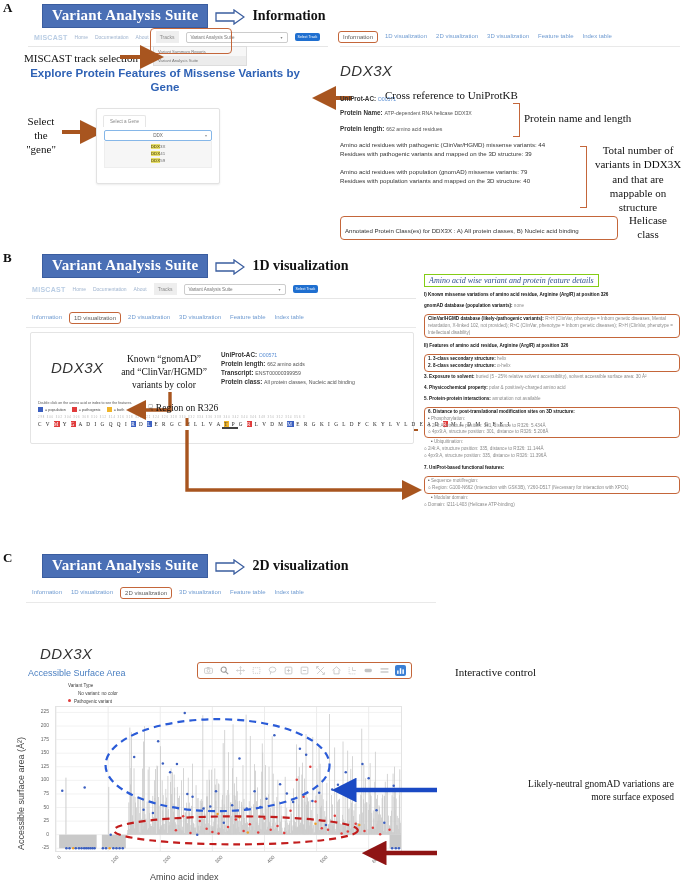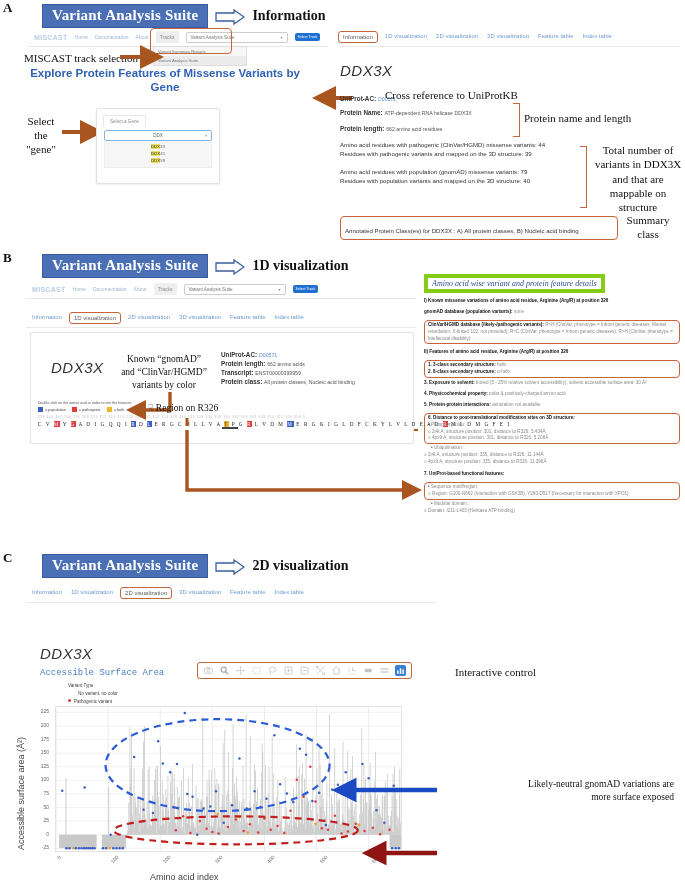--- a/index.html
+++ b/index.html
@@ -59,21 +59,21 @@
   .genesel .caret2{position:absolute;right:4px;color:#999;font-size:4px;}
   .geneopts{margin:0 7px;background:#f6f6f6;border:1px solid #eee;border-top:none;text-align:center;padding:2px 0 3px;}
   .geneopt{font-size:4.4px;color:#6b6b6b;padding:1px 0;}
   .geneopt .y{background:#e8e06a;color:#7a7020;font-weight:bold;}
 
   
   .brk{position:absolute;border:1.2px solid #c4663a;border-left:none;width:6px;}
 
   
   .featbox{position:absolute;font-size:4.6px;color:#444;line-height:1.5;}
-  .feat-head{font:italic 8px "Liberation Serif",serif;color:#2f4f8f;border:4px solid #84cc16;
+  .feat-head{font:italic 8px "Liberation Serif",serif;color:#2f4f8f;border:1px solid #84cc16;
     display:inline-block;padding:1px 4px;}
   .feat-p{margin:0 0 4px;}
   .feat-p b{color:#111;}
   .feat-p .g{color:#8a8a8a;}
   .bullet{margin-left:7px;}
   .subbullet{margin-left:16px;}
 
   
   .seqcard{position:absolute;border:1px solid #e4e4e4;background:#fff;border-radius:2px;}
   .seq-help{font-size:3.6px;color:#555;}
@@ -214,21 +214,21 @@
   <div class="brk" style="left:580px;top:146px;height:60px;"></div>
   <div class="ann" style="position:absolute;left:592px;top:143px;width:92px;text-align:center;line-height:1.3;white-space:pre-line;">Total number of
 variants in DDX3X
 and that are
 mappable on
 structure</div>
 
   <div style="position:absolute;left:340px;top:216px;width:268px;border:1.3px solid #c4663a;border-radius:4px;padding:2px 4px;">
     <span style="font-size:6.1px;color:#333;">Annotated Protein Class(es) for DDX3X : A) All protein classes, B) Nucleic acid binding</span>
   </div>
-  <div class="ann" style="position:absolute;left:618px;top:214px;width:60px;text-align:center;line-height:1.25;white-space:pre-line;">Summary
+  <div class="ann" style="position:absolute;left:618px;top:214px;width:60px;text-align:center;line-height:1.25;white-space:pre-line;">Helicase
 class</div>
 </div>
 
 <div class="panel" id="panelB">
   <div class="panel-letter">B</div>
 
   <div class="banner" style="left:42px;top:4px;">
     <div class="banner-box">Variant Analysis Suite</div>
     <div class="arrow-out">
       <svg width="30" height="16" viewBox="0 0 30 16">
@@ -371,21 +371,21 @@
       <span class="tab">Information</span>
       <span class="tab">1D visualization</span>
       <span class="tab sel">2D visualization</span>
       <span class="tab">3D visualization</span>
       <span class="tab">Feature table</span>
       <span class="tab">Index table</span>
     </div>
   </div>
 
   <div class="gene" style="position:absolute;left:40px;top:95px;">DDX3X</div>
-  <div style="position:absolute;left:40px;top:118px;font-size:9px;color:#4a7fc1;font-family:Liberation Mono, monospace;">Accessible Surface Area</div>
+  <div style="position:absolute;left:28px;top:118px;font-size:9px;color:#4a7fc1;">Accessible Surface Area</div>
 
   <div class="legend2" style="left:68px;top:132px;">
     <div>Variant Type</div>
     <div style="margin-left:10px;">No variant: no color</div>
     <div><i class="dot" style="background:#e03b3b"></i><span>Pathogenic variant</span></div>
     <div><i class="dot" style="background:#f0a028"></i><span>Population and Pathogenic variant</span></div>
     <div><i class="dot" style="background:#3b5fc0"></i><span>Population variant</span></div>
   </div>
 
   <div class="toolbar" style="left:197px;top:112px;">

